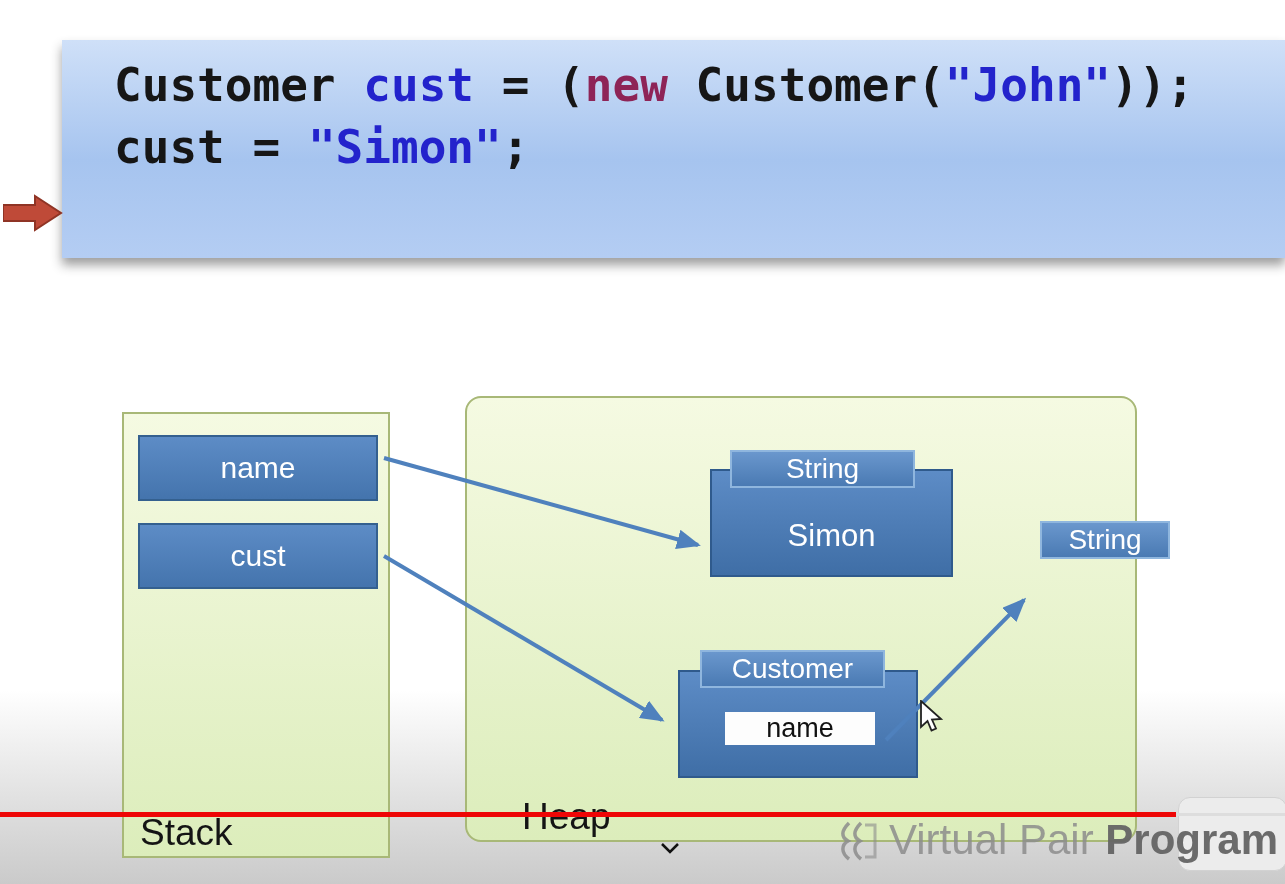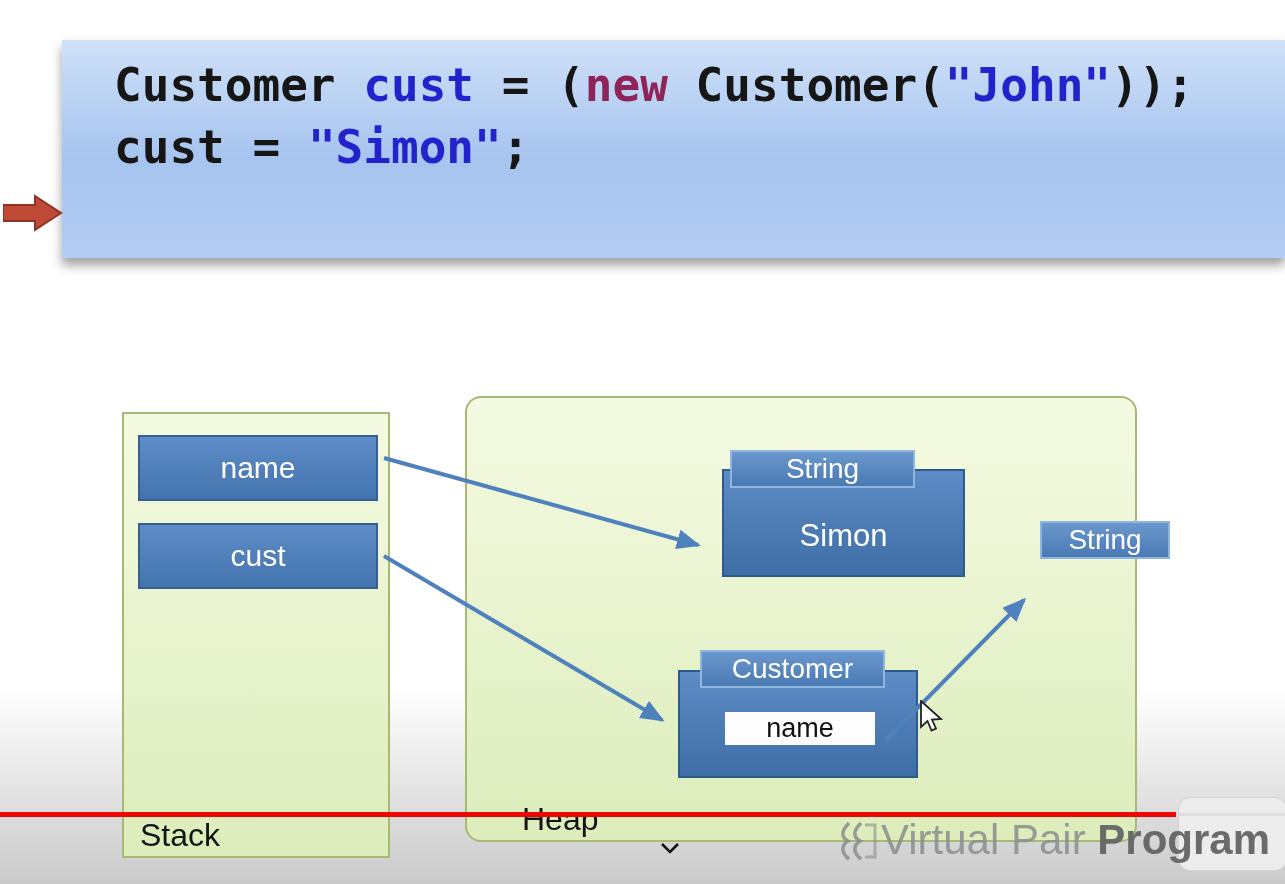--- a/index.html
+++ b/index.html
@@ -22,59 +22,59 @@
   .seg-keyword{color:#8e2457;}
   .seg-string{color:#2323cc;}
 
   .exec-arrow{position:absolute;left:3px;top:193px;z-index:3;}
 
   
   .region{position:absolute;z-index:1;border:2px solid #a8b877;box-sizing:border-box;
     background:linear-gradient(#f5fae2,#dcedbb);}
   .stack-region{left:122px;top:412px;width:268px;height:446px;}
   .heap-region{left:465px;top:396px;width:672px;height:446px;border-radius:16px;}
-  .region-label{position:absolute;bottom:2px;font-size:32px;color:#141414;}
+  .region-label{position:absolute;bottom:2px;font-size:37px;color:#141414;}
   .stack-label{left:16px;}
   .heap-label{left:55px;}
 
   
   .var-box{position:absolute;left:14px;width:240px;height:66px;box-sizing:border-box;
     background:linear-gradient(#5d8cc6,#4474ad);border:2px solid #34608f;
     color:#fff;font-size:30px;display:flex;align-items:center;justify-content:center;}
   .var-name{top:21px;}
   .var-cust{top:109px;}
 
   
   .heap-obj{position:absolute;z-index:2;}
   .obj-tab{position:absolute;top:0;height:38px;box-sizing:border-box;z-index:2;
     background:linear-gradient(#6a97cd,#4a7ab3);border:2px solid #8fb6de;
     color:#fff;font-size:28px;display:flex;align-items:center;justify-content:center;}
   .obj-body{position:absolute;left:0;box-sizing:border-box;z-index:1;
     background:linear-gradient(#5d8cc6,#3f6ea6);border:2px solid #2f5a8c;
     color:#fff;font-size:31px;display:flex;align-items:center;justify-content:center;}
   .obj-simon{left:710px;top:450px;width:243px;height:127px;}
   .obj-simon .obj-tab{left:20px;width:185px;}
-  .obj-simon .obj-body{top:19px;width:243px;height:108px;padding-top:26px;margin-left:12px;}
+  .obj-simon .obj-body{top:19px;width:243px;height:108px;padding-top:26px;}
   .obj-john{left:1023px;top:521px;width:172px;height:116px;}
   .obj-john .obj-tab{left:17px;width:130px;}
   .obj-john .obj-body{top:19px;width:172px;height:97px;padding-top:24px;}
   .obj-customer{left:678px;top:650px;width:240px;height:128px;}
   .obj-customer .obj-tab{left:22px;width:185px;}
   .obj-customer .obj-body{top:20px;width:240px;height:108px;}
   .field-box{position:absolute;left:45px;top:40px;width:150px;height:33px;background:#fdfdfd;
     color:#111;font-size:27px;display:flex;align-items:center;justify-content:center;}
 
   
   .arrows-svg{position:absolute;left:0;top:0;z-index:4;pointer-events:none;}
   .progress-red{position:absolute;left:0;top:812px;width:1176px;height:5px;background:#ee0606;z-index:5;}
   .progress-rest{position:absolute;left:1176px;top:813px;width:109px;height:3px;background:#dddddd;z-index:5;}
   .corner-badge{position:absolute;left:1178px;top:797px;width:107px;height:72px;background:#ececec;
     border:1px solid #d2d2d2;border-radius:12px;z-index:3;}
   .watermark{position:absolute;left:835px;top:814px;height:52px;display:flex;align-items:center;
-    z-index:6;}
+    gap:8px;z-index:6;}
   .wm-text{font-size:42px;color:rgba(140,140,140,.85);white-space:pre;}
   .wm-text b{color:rgba(100,100,100,.95);}
   .chevron{position:absolute;left:660px;top:840px;z-index:6;}
   .cursor{position:absolute;left:918px;top:700px;z-index:7;}
 </style>
 </head>
 <body>
 
 <div id="stage">
 

